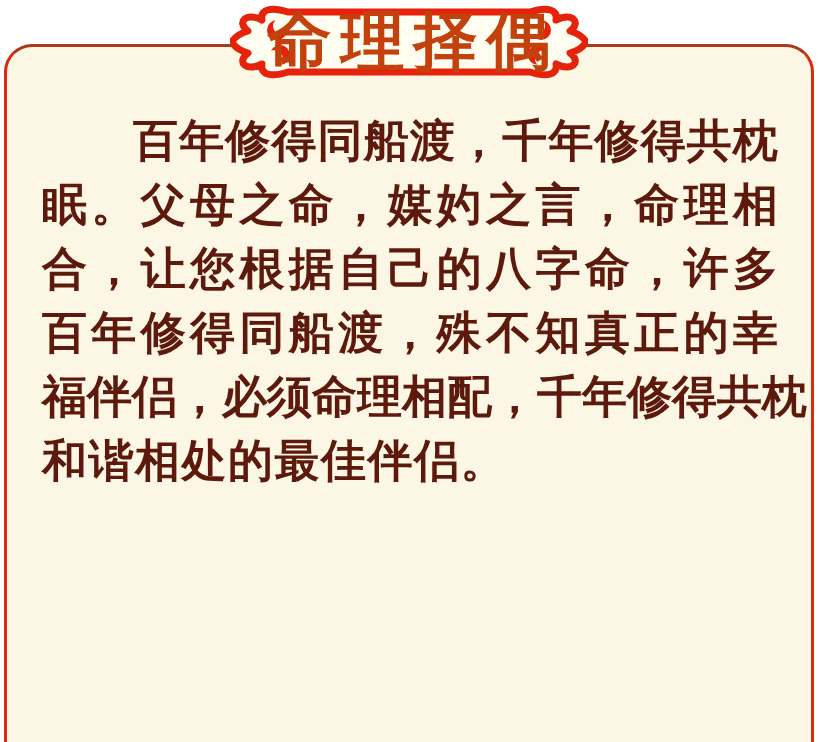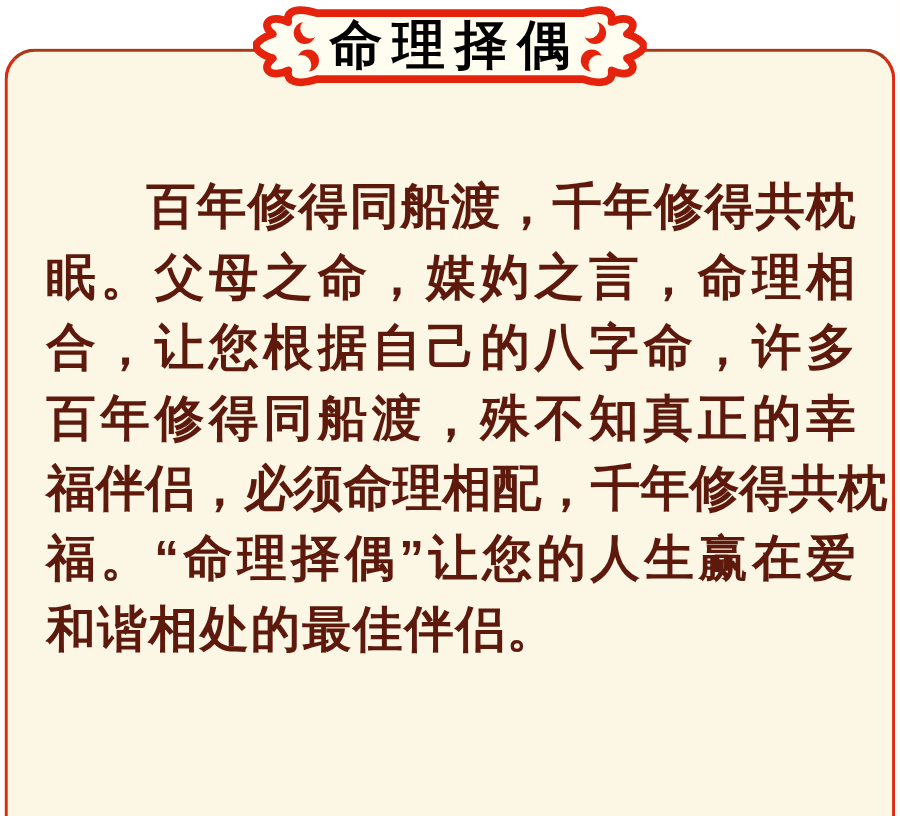--- a/index.html
+++ b/index.html
@@ -29,22 +29,22 @@
   .banner svg {
     position: absolute; left: 0; top: 0;
     width: 100%; height: 100%;
     display: block;
   }
   .banner-title {
     position: absolute; left: 0; top: 0; right: 0; bottom: 0;
     display: flex; align-items: center; justify-content: center;
     font-family: "Liberation Serif", serif;
     font-weight: bold;
-    font-size: 48px;
-    color: #000000;
+    font-size: 64px;
+    color: #c2410c;
     letter-spacing: 9px;
     margin-left: 9px; 
     padding-bottom: 2px;
     white-space: nowrap;
   }
   .text-area {
     position: absolute;
     left: 42px; top: 109px;
     width: 736px;
     z-index: 1;
@@ -53,21 +53,21 @@
     font-weight: bold;
     line-height: 64px;
     font-family: "Liberation Sans", sans-serif;
   }
   .tline {
     height: 64px;
     text-align: justify;
     text-align-last: justify;
     white-space: nowrap;
   }
-  .tline.first { text-indent: 91px; margin-top: 47px; }
+  .tline.first { text-indent: 91px; }
   .tline.last  { text-align-last: left; letter-spacing: 1.5px; }
 </style>
 </head>
 <body>
 
 <div class="frame"></div>
 
 <div class="banner">
   <svg viewBox="0 0 358 78" aria-hidden="true">
     <path d="M58,9 L300,9
@@ -98,15 +98,14 @@
   <div class="banner-title">命理择偶</div>
 </div>
 
 <div class="text-area">
 
 <div class="tline first">百年修得同船渡，千年修得共枕</div>
     <div class="tline">眠。父母之命，媒妁之言，命理相</div>
     <div class="tline">合，让您根据自己的八字命，许多</div>
     <div class="tline">百年修得同船渡，殊不知真正的幸</div>
     <div class="tline">福伴侣，必须命理相配，千年修得共枕</div>
-    <div class="tline">福。“命理择偶”让您的人生赢在爱</div>
     <div class="tline last">和谐相处的最佳伴侣。</div>
   </div>
 
 </body></html>

